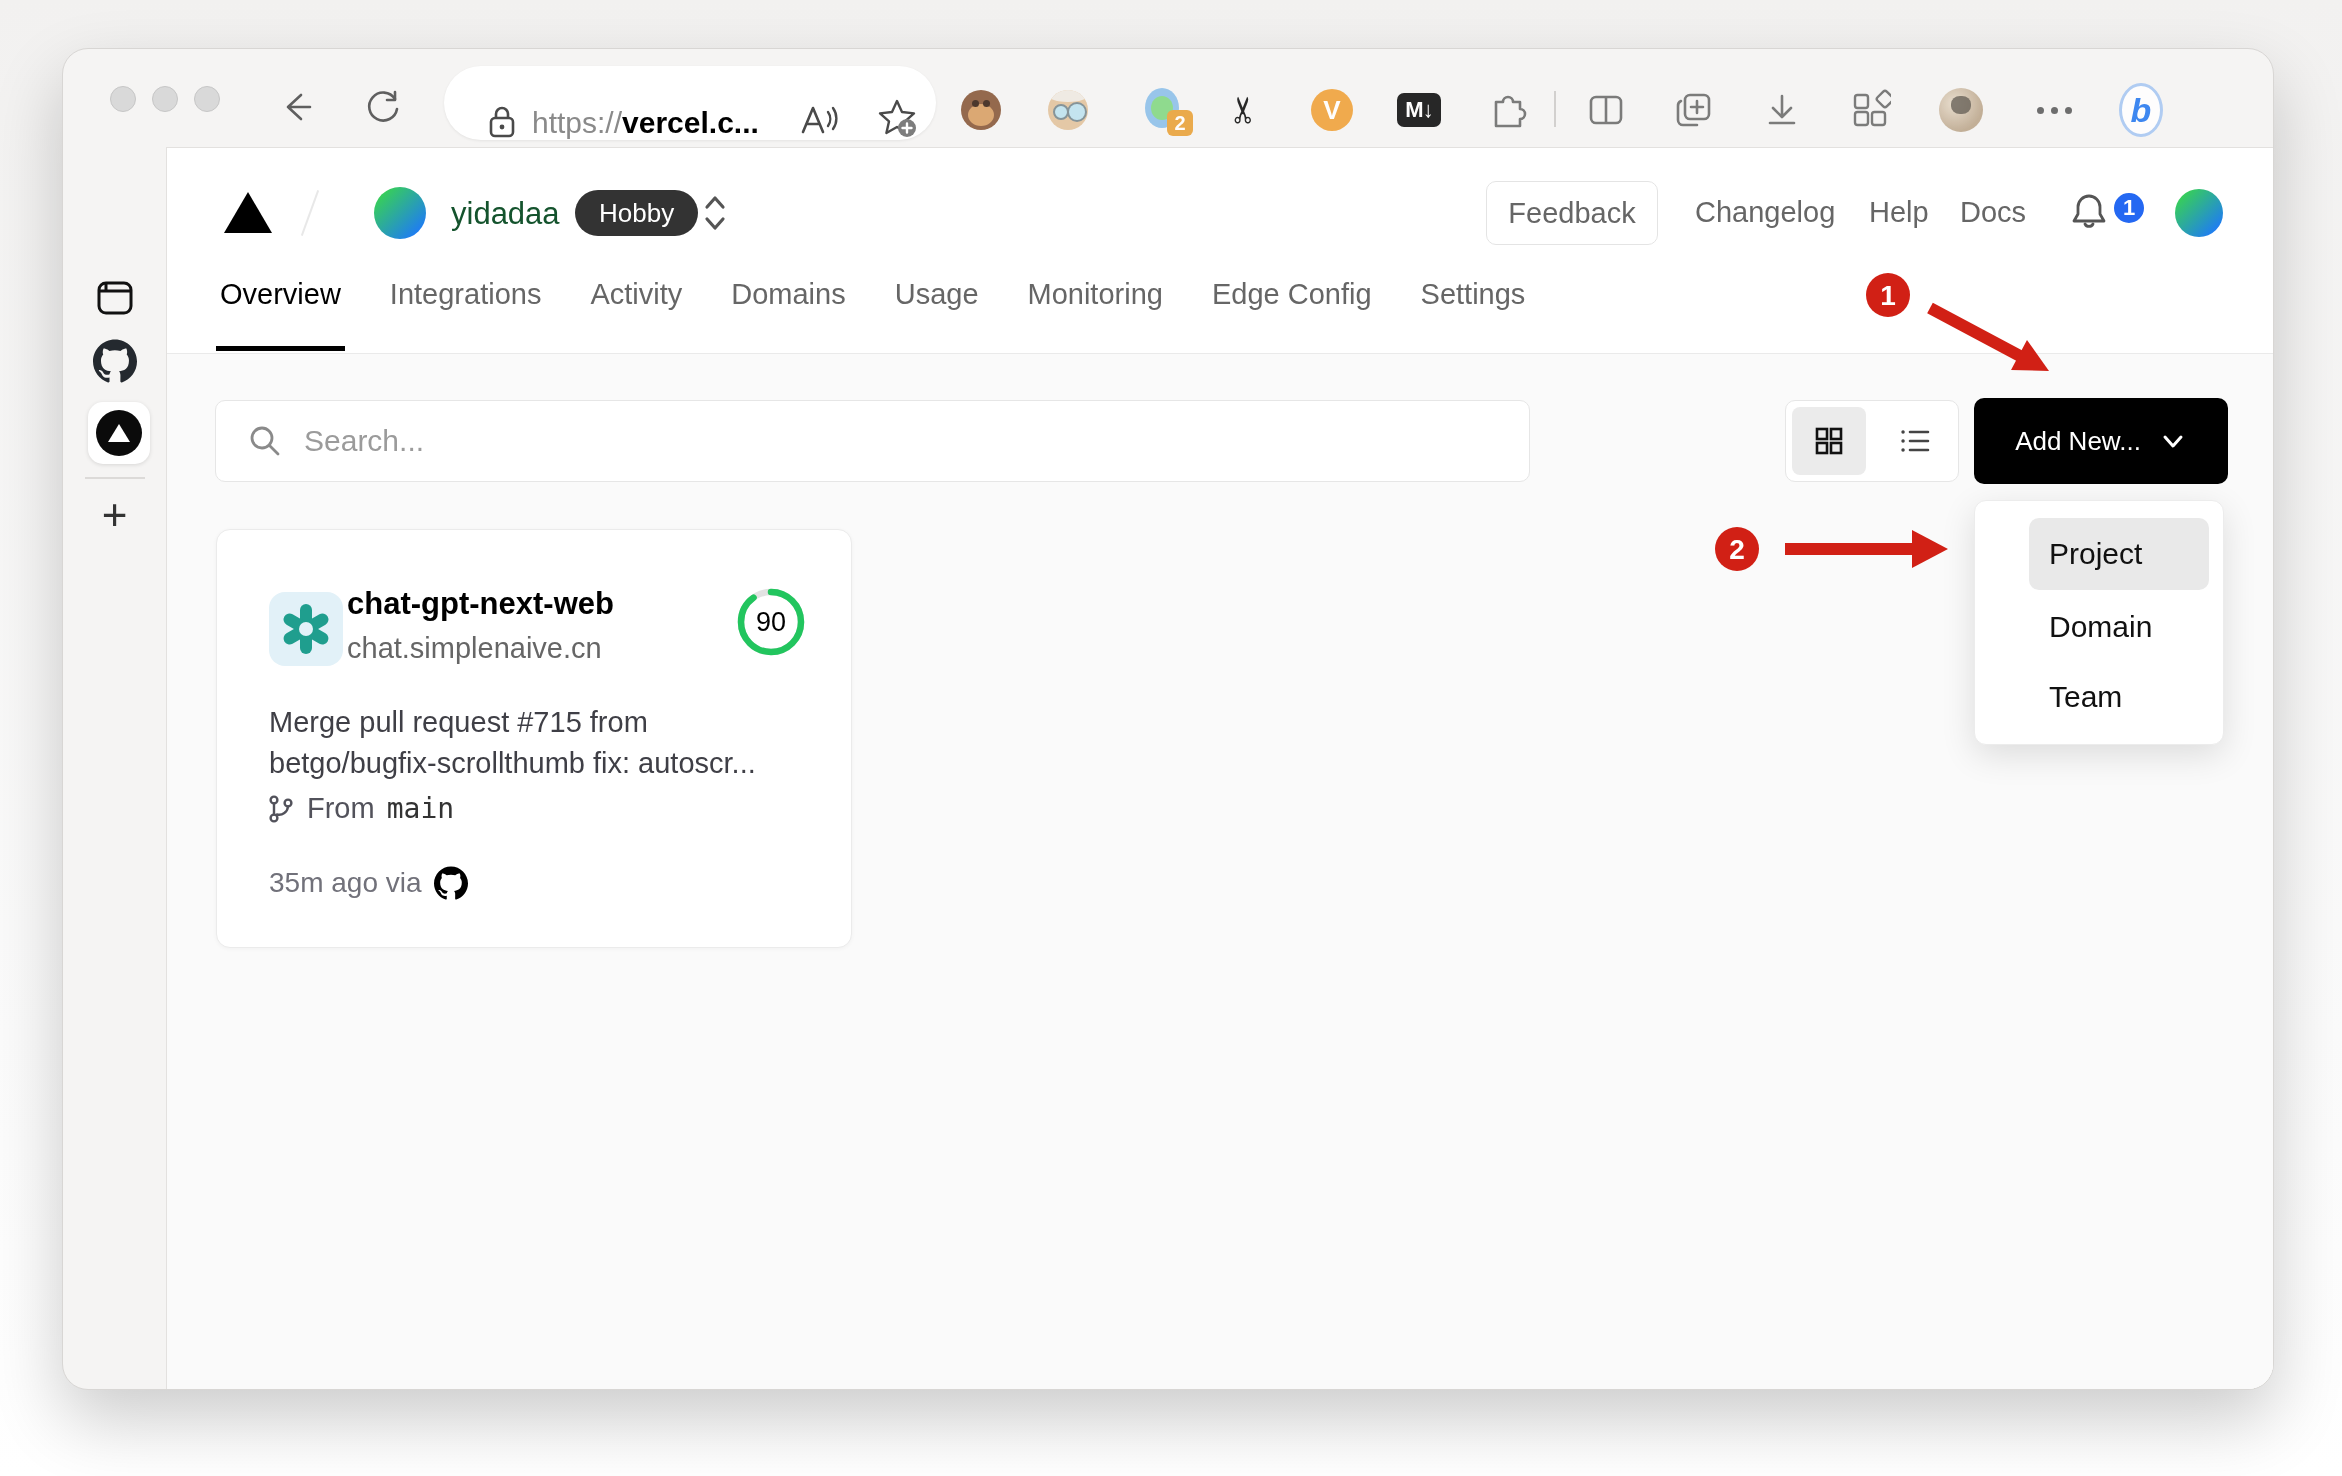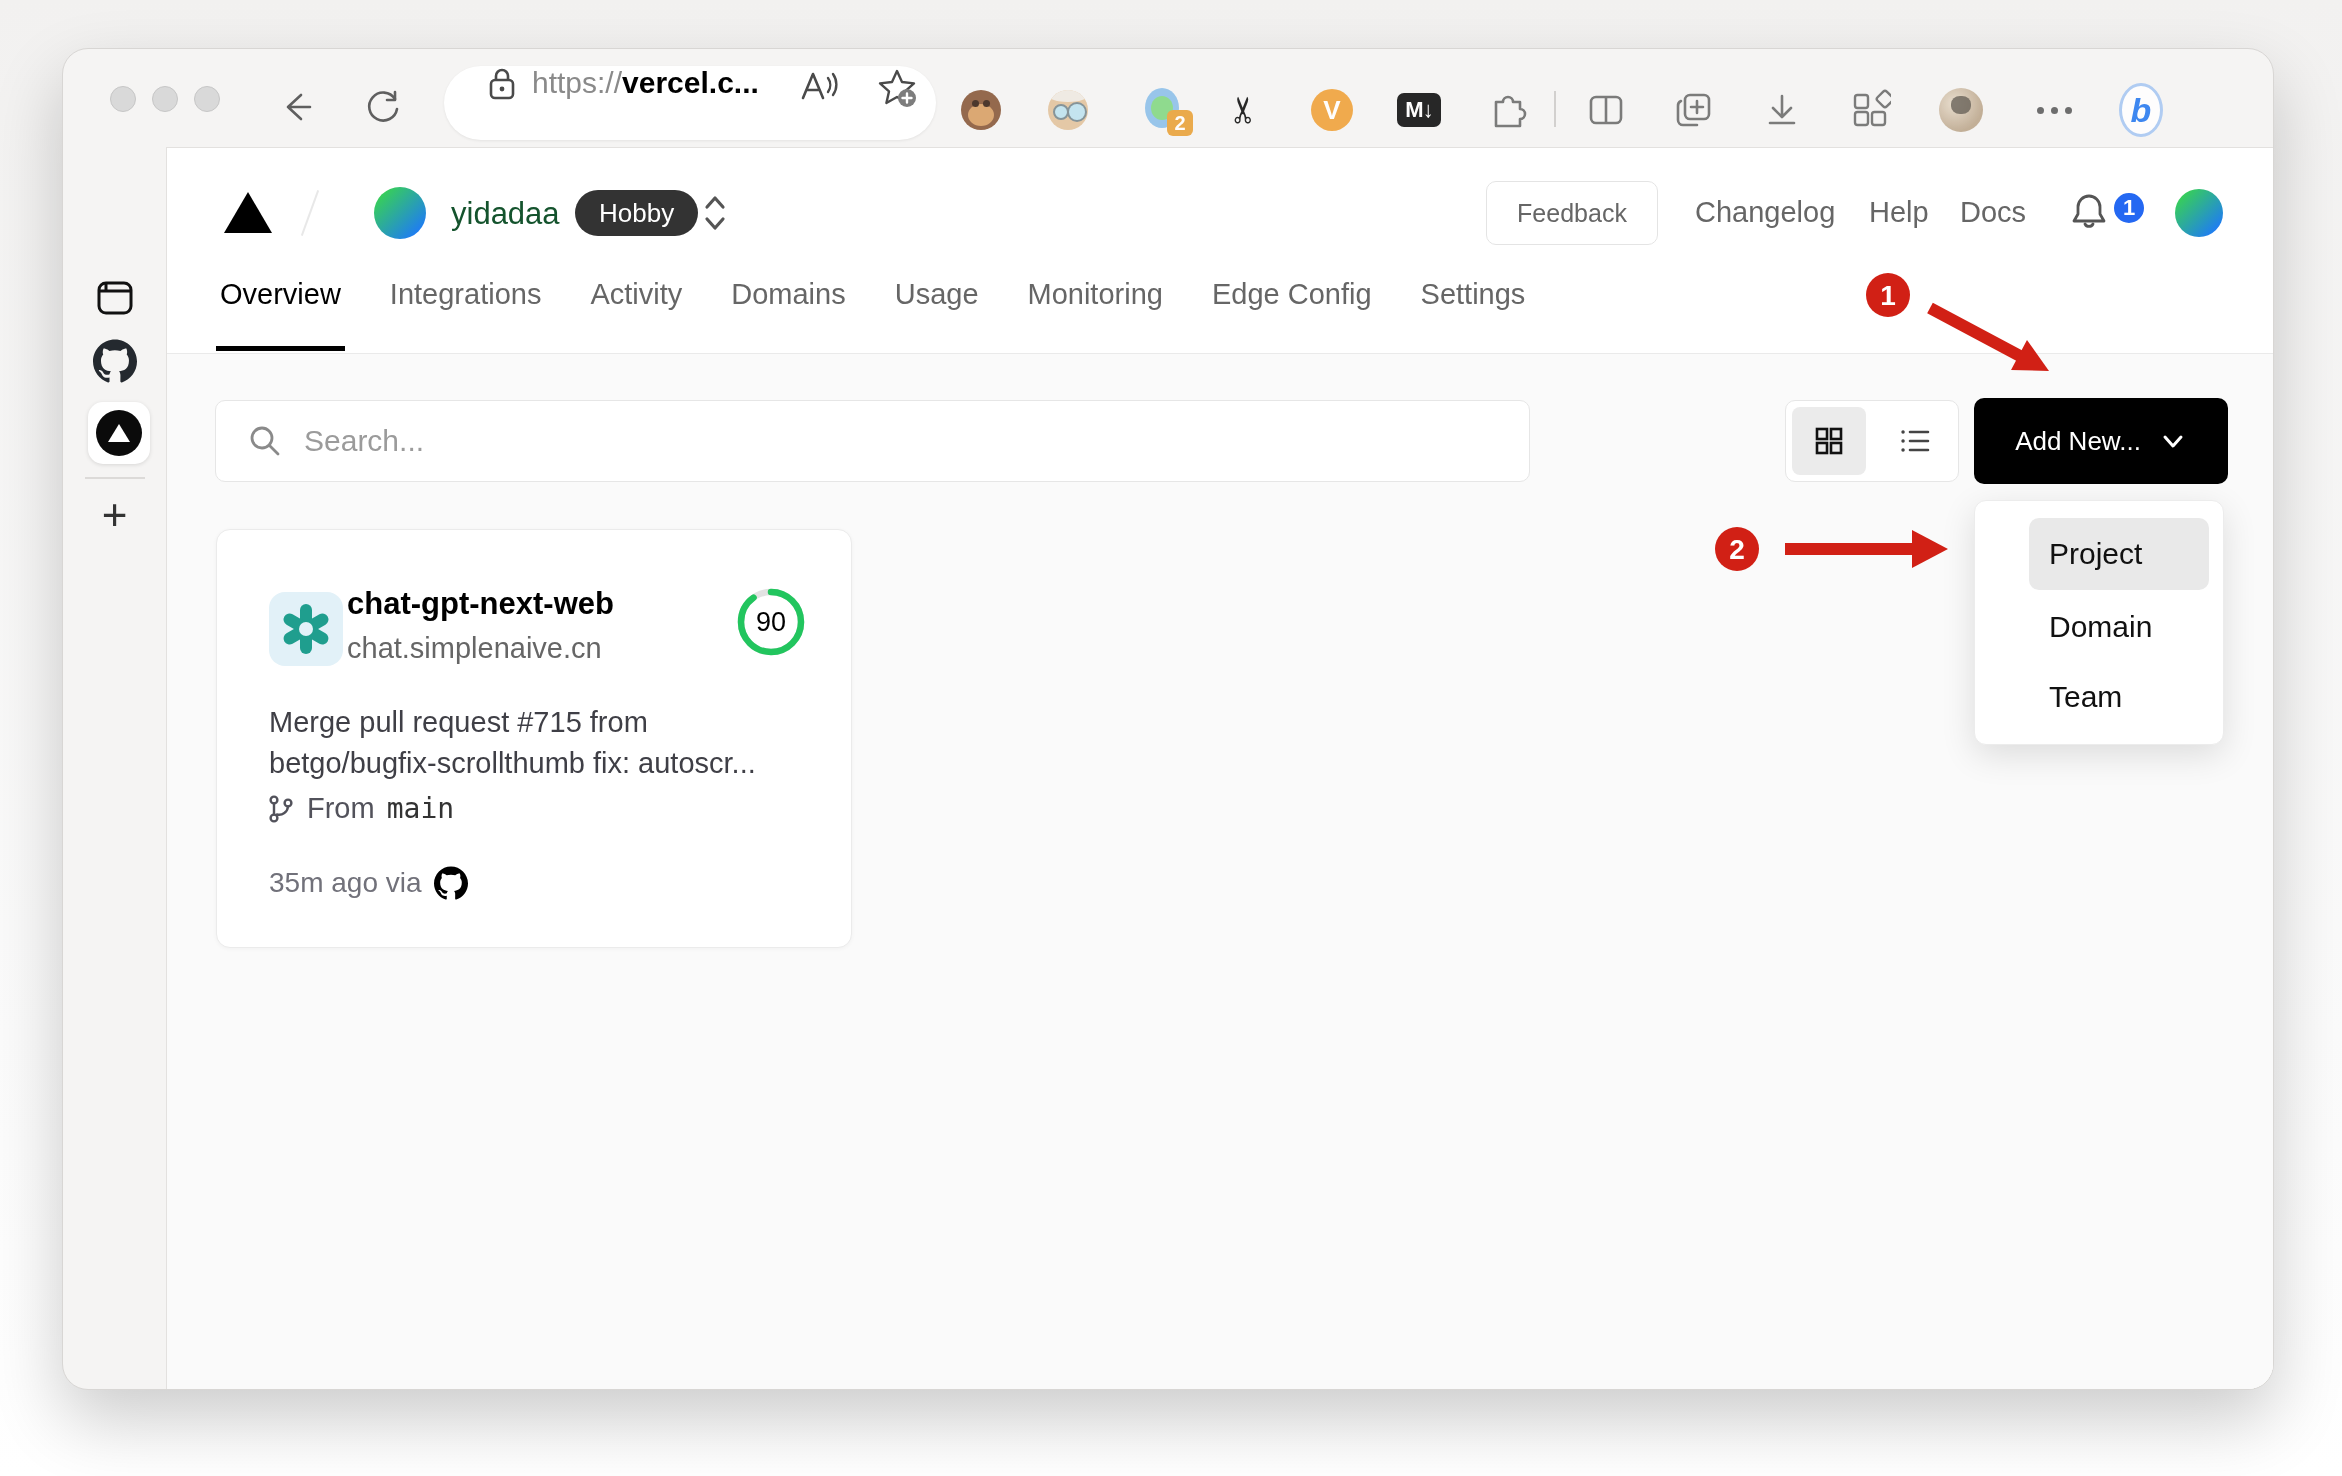--- a/index.html
+++ b/index.html
@@ -12,21 +12,21 @@
     background:#f5f4f3; border-radius:26px; border:1px solid #d8d6d4;
     box-shadow:0 30px 70px rgba(0,0,0,.20); overflow:hidden; }
 
   
   .toolbar { position:absolute; left:0; top:0; right:0; height:98px; }
   .tl { position:absolute; top:37px; width:26px; height:26px; border-radius:50%;
     background:#d9d9d9; border:1px solid #c6c6c6; }
   .navbtn { position:absolute; top:38px; width:40px; height:40px; color:#5f5f5f; }
   .urlbar { position:absolute; left:381px; top:17px; width:492px; height:74px;
     background:#fff; border-radius:37px; box-shadow:0 1px 3px rgba(0,0,0,.07);
-    display:flex; align-items:flex-start; }
+    display:flex; align-items:flex-end; }
   .urltext { font-size:30px; margin-left:14px; white-space:nowrap; }
   .urltext .scheme { color:#8a8a8a; }
   .urltext .host { color:#000; font-weight:700; }
 
   .ext { position:absolute; top:39px; width:44px; height:44px; display:flex;
     align-items:center; justify-content:center; opacity:.9; }
   .ext-divider { position:absolute; top:42px; width:2px; height:36px; background:#d2d0ce; }
 
   
   .monkey { width:40px; height:40px; border-radius:50%; background:#8a5a3c; position:relative; }
@@ -83,21 +83,21 @@
     border-left:24px solid transparent; border-right:24px solid transparent; border-bottom:41px solid #000; }
   .slash { position:absolute; left:142px; top:41px; width:2px; height:48px; background:#e8e8e8; transform:rotate(20deg); }
   .grad-av { border-radius:50%; background:linear-gradient(135deg,#37cd5b 15%,#1f7ef0 85%); }
   .team-av { position:absolute; left:207px; top:39px; width:52px; height:52px; }
   .team-name { position:absolute; left:284px; top:48px; font-size:31px; font-weight:400; color:#14532d; }
   .plan-pill { position:absolute; left:408px; top:42px; height:46px; padding:0 24px; border-radius:23px;
     background:#333; color:#fff; font-size:26px; font-weight:500; display:flex; align-items:center; }
   .sel-chev { position:absolute; left:533px; top:44px; color:#555; }
 
   .feedback { position:absolute; left:1319px; top:33px; width:172px; height:64px; background:#fff;
-    border:1px solid #e4e4e4; border-radius:10px; color:#666; font-size:25px;
+    border:1px solid #e4e4e4; border-radius:10px; color:#666; font-size:29px;
     display:flex; align-items:center; justify-content:center; }
   .hlink { position:absolute; top:48px; color:#666; font-size:29px; }
   .bell { position:absolute; left:1898px; top:40px; width:48px; height:48px; color:#555; }
   .nbadge { position:absolute; left:1944px; top:42px; width:36px; height:36px; border-radius:50%;
     background:#2468f2; border:3px solid #fff; color:#fff; font-size:22px; font-weight:600;
     display:flex; align-items:center; justify-content:center; }
   .user-av { position:absolute; left:2008px; top:41px; width:48px; height:48px; }
 
   
   .tabs { position:absolute; left:53px; top:130px; display:flex; gap:49px; }

